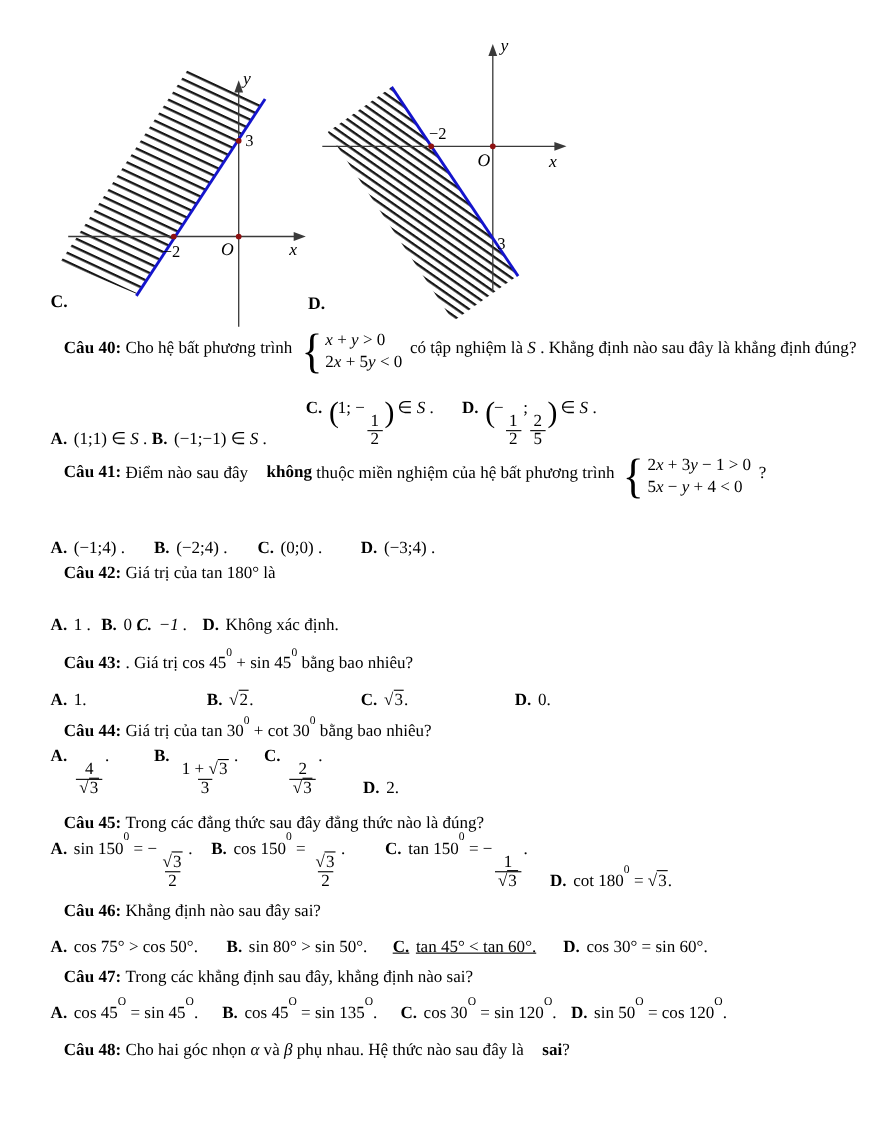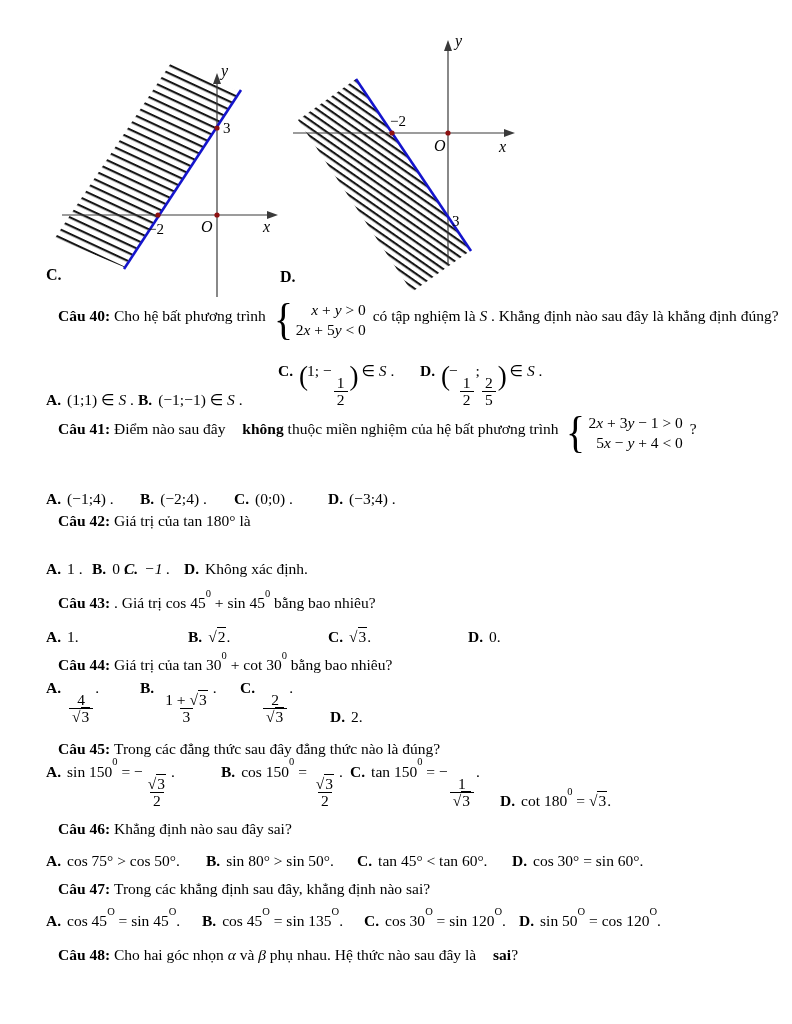--- a/index.html
+++ b/index.html
@@ -18,21 +18,21 @@
   .b{font-weight:bold;margin-left:13px;}
   .i{font-style:italic;}
   sup.s{font-size:10.5px;position:relative;top:-5px;line-height:0;}
   .frac{display:inline-flex;flex-direction:column;align-items:center;vertical-align:-12px;line-height:1.08;margin:0 2px;}
   .frac .num{padding:0 3px;}
   .frac .den{border-top:1px solid #000;padding:0 3px;}
   .sqrt{white-space:pre;}
   .rad{border-top:1px solid #000;padding:0 1px;}
   .sys{display:inline-flex;align-items:center;vertical-align:-13px;margin:0 3px;}
   .sys .brace{font-size:44px;font-weight:300;line-height:0.9;margin-right:2px;transform:scaleX(0.9);}
-  .sys .rows{display:flex;flex-direction:column;line-height:1.3;text-align:right;}
+  .sys .rows{display:flex;flex-direction:column;line-height:1.3;}
   .bigp{font-size:27px;font-weight:300;vertical-align:-9px;letter-spacing:-1px;line-height:0;}
 </style>
 </head>
 <body>
 
 <div class="page">
 
   <div class="figlabel" style="left:46px;top:266px;">C.</div>
   <svg class="figwrap" style="left:40px;top:45px;" width="240" height="255" viewBox="0 0 240 255">
     <defs>
@@ -110,29 +110,29 @@
       <div class="qline" style="top: 656px;"><span class="b">Câu 44: </span><span>Giá trị của tan 30</span><sup class="s">0</sup><span> + cot 30</span><sup class="s">0</sup><span> bằng bao nhiêu?</span></div>
       <div class="arow" style="top: 684px; height: 42px;">
         <div class="opt" style="left: 46px;"><span class="key">A.</span><span class="frac"><span class="num"><span>4</span></span><span class="den"><span class="sqrt">√<span class="rad">3</span></span></span></span><span>.</span></div>
         <div class="opt" style="left: 140px;"><span class="key">B.</span><span class="frac"><span class="num"><span>1 + </span><span class="sqrt">√<span class="rad">3</span></span></span><span class="den"><span>3</span></span></span><span>.</span></div>
         <div class="opt" style="left: 240px;"><span class="key">C.</span><span class="frac"><span class="num"><span>2</span></span><span class="den"><span class="sqrt">√<span class="rad">3</span></span></span></span><span>.</span></div>
         <div class="opt" style="left: 330px;"><span class="key">D.</span><span>2.</span></div>
       </div>
       <div class="qline" style="top: 740px;"><span class="b">Câu 45: </span><span>Trong các đẳng thức sau đây đẳng thức nào là đúng?</span></div>
       <div class="arow" style="top: 762px; height: 48px;">
         <div class="opt" style="left: 46px;"><span class="key">A.</span><span>sin 150</span><sup class="s">0</sup><span> = −</span><span class="frac"><span class="num"><span class="sqrt">√<span class="rad">3</span></span></span><span class="den"><span>2</span></span></span><span>.</span></div>
-        <div class="opt" style="left: 221px; text-align: right;"><span class="key">B.</span><span>cos 150</span><sup class="s">0</sup><span> = </span><span class="frac"><span class="num"><span class="sqrt">√<span class="rad">3</span></span></span><span class="den"><span>2</span></span></span><span>.</span></div>
+        <div class="opt" style="left: 192px; text-align: right;"><span class="key">B.</span><span>cos 150</span><sup class="s">0</sup><span> = </span><span class="frac"><span class="num"><span class="sqrt">√<span class="rad">3</span></span></span><span class="den"><span>2</span></span></span><span>.</span></div>
         <div class="opt" style="left: 350px;"><span class="key">C.</span><span>tan 150</span><sup class="s">0</sup><span> = −</span><span class="frac"><span class="num"><span>1</span></span><span class="den"><span class="sqrt">√<span class="rad">3</span></span></span></span><span>.</span></div>
         <div class="opt" style="left: 500px;"><span class="key">D.</span><span>cot 180</span><sup class="s">0</sup><span> = </span><span class="sqrt">√<span class="rad">3</span></span><span>.</span></div>
       </div>
       <div class="qline" style="top: 820px;"><span class="b">Câu 46: </span><span>Khẳng định nào sau đây sai?</span></div>
       <div class="arow" style="top: 848px; height: 22px;">
         <div class="opt" style="left: 46px; font-family: Liberation Serif, serif;"><span class="key">A.</span><span>cos 75° &gt; cos 50°.</span></div>
         <div class="opt" style="left: 206px;"><span class="key">B.</span><span>sin 80° &gt; sin 50°.</span></div>
-        <div class="opt" style="left: 357px;"><span class="key">C.</span><span>tan 45° &lt; tan 60°.</span></div>
+        <div class="opt" style="left: 357px; text-decoration: underline;"><span class="key">C.</span><span>tan 45° &lt; tan 60°.</span></div>
         <div class="opt" style="left: 512px;"><span class="key">D.</span><span>cos 30° = sin 60°.</span></div>
       </div>
       <div class="qline" style="top: 880px;"><span class="b">Câu 47: </span><span>Trong các khẳng định sau đây, khẳng định nào sai?</span></div>
       <div class="arow" style="top: 906px; height: 24px;">
         <div class="opt" style="left: 46px;"><span class="key">A.</span><span>cos 45</span><sup class="s">O</sup><span> = sin 45</span><sup class="s">O</sup><span>.</span></div>
         <div class="opt" style="left: 202px;"><span class="key">B.</span><span>cos 45</span><sup class="s">O</sup><span> = sin 135</span><sup class="s">O</sup><span>.</span></div>
         <div class="opt" style="left: 364px;"><span class="key">C.</span><span>cos 30</span><sup class="s">O</sup><span> = sin 120</span><sup class="s">O</sup><span>.</span></div>
         <div class="opt" style="left: 519px;"><span class="key">D.</span><span>sin 50</span><sup class="s">O</sup><span> = cos 120</span><sup class="s">O</sup><span>.</span></div>
       </div>
       <div class="qline" style="top: 946px;"><span class="b">Câu 48: </span><span>Cho hai góc nhọn </span><span class="i">α</span><span> và </span><span class="i">β</span><span> phụ nhau. Hệ thức nào sau đây là </span><span class="b">sai</span><span>?</span></div>

